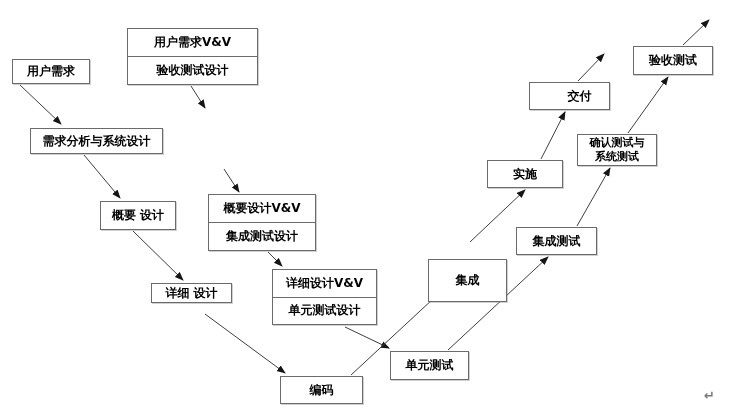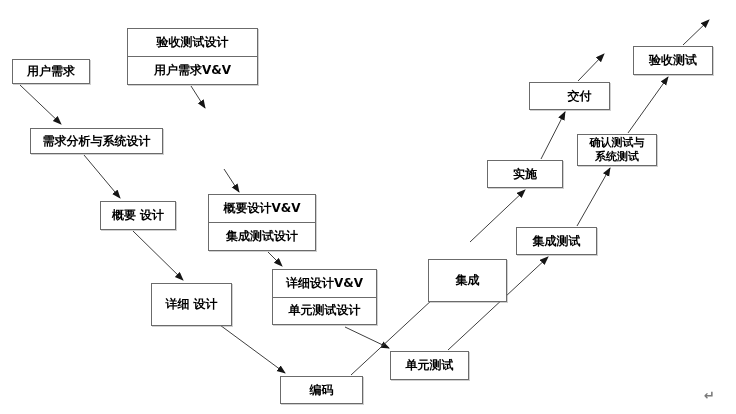--- a/index.html
+++ b/index.html
@@ -65,31 +65,31 @@
   </div>
 
   <div class="box" style="left:30px;top:128px;width:133px;height:26px;">
     <span>需求分析与系统设计</span>
   </div>
 
   <div class="box" style="left:100px;top:201px;width:76px;height:29px;">
     <span>概要 设计</span>
   </div>
 
-  <div class="box" style="left:151px;top:283px;width:81px;height:43px;">
+  <div class="box" style="left:151px;top:283px;width:81px;height:20px;">
     <span>详细 设计</span>
   </div>
 
   <div class="box" style="left:280px;top:376px;width:83px;height:28px;">
     <span>编码</span>
   </div>
 
   <div class="dbox" style="left:127px;top:28px;width:131px;height:57px;">
+    <div class="cell">用户需求V&amp;V</div>
     <div class="cell">验收测试设计</div>
-    <div class="cell">用户需求V&amp;V</div>
   </div>
 
 
   <div class="dbox" style="left:208px;top:194px;width:108px;height:57px;">
     <div class="cell">概要设计V&amp;V</div>
     <div class="cell">集成测试设计</div>
   </div>
 
   <div class="dbox" style="left:272px;top:269px;width:105px;height:56px;">
     <div class="cell">详细设计V&amp;V</div>

